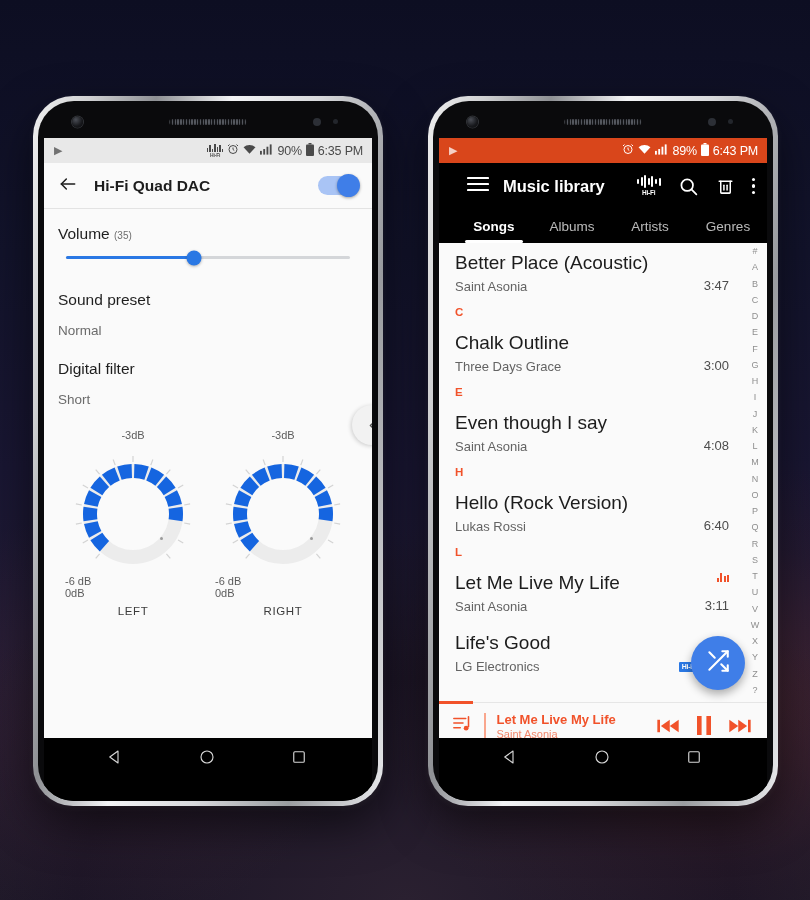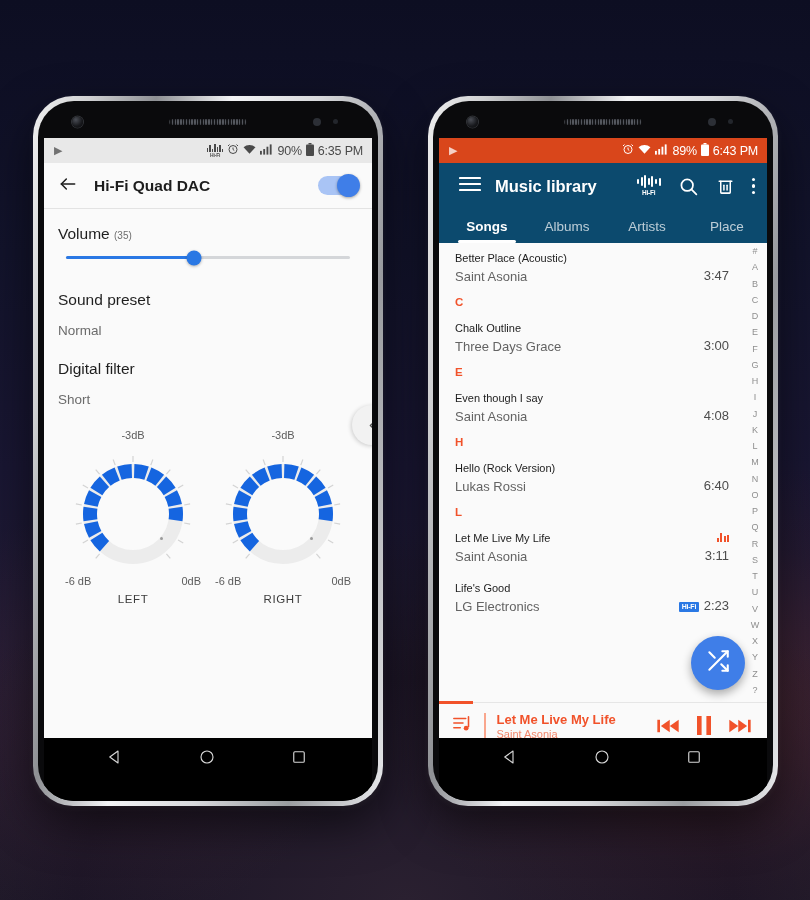--- a/index.html
+++ b/index.html
@@ -110,32 +110,32 @@
     width: 15px; height: 15px; border-radius: 50%; background: #2a78e4;
     box-shadow: 0 1px 3px rgba(0,0,0,.3);
   }
 
   .balance-area { display: flex; justify-content: space-around; margin-top: 10px; }
   .knob-col { width: 150px; display: flex; flex-direction: column; align-items: center; }
   .knob-top { font-size: 11px; color: #5c5c5c; margin-bottom: 14px; }
   .dial { position: relative; width: 118px; height: 118px; }
   .dial svg { display: block; }
   .dial .dot { position: absolute; right: 29px; bottom: 33px; width: 3px; height: 3px; border-radius: 50%; background: #9a9a9a; }
-  .knob-bottom { display: flex; justify-content: space-between; width: 136px; font-size: 11px; color: #5c5c5c; margin-top: 2px; }
+  .knob-bottom { display: flex; justify-content: space-between; width: 136px; font-size: 11px; color: #5c5c5c; margin-top: 2px; flex-direction: column; }
   .knob-name { font-size: 11.5px; color: #3c3c3c; letter-spacing: .6px; margin-top: 6px; }
 
   .side-handle {
     position: absolute; right: -20px; top: 196px;
     width: 40px; height: 40px; border-radius: 50%;
     background: #f2f2f2; box-shadow: -1px 1px 4px rgba(0,0,0,.18);
     display: flex; align-items: center; justify-content: center;
   }
 
   
-  .ml-appbar { background: #0c4a6e; padding: 0 0 0 8px; }
+  .ml-appbar { background: #000000; padding: 0 0 0 16px; }
   .ml-top { height: 46px; display: flex; align-items: center; padding: 0 12px; }
   .ml-title { color:#fff; font-size: 16.5px; font-weight: bold; margin-left: 14px; flex: 1; }
   .ml-icons { display: flex; align-items: center; gap: 17px; }
   .ml-ico { color: #fff; display: flex; align-items: center; }
   .hifi-btn { display: flex; flex-direction: column; align-items: center; color: #fff; line-height: 1; }
   .hifi-btn .bars { display: flex; align-items: center; gap: 1.6px; height: 13px; }
   .hifi-btn .bars i { width: 2px; background: #fff; border-radius: 1px; }
   .hifi-btn .lbl { font-size: 6.5px; font-weight: bold; margin-top: 2px; letter-spacing: -0.2px; }
   .kebab { display: flex; flex-direction: column; gap: 3px; }
   .kebab i { width: 3.5px; height: 3.5px; border-radius: 50%; background: #fff; display: block; }
@@ -148,21 +148,21 @@
   .ml-tab.active { color: #fff; font-weight: bold; }
   .ml-tab.active::after {
     content: ""; position: absolute; bottom: 0; left: 50%; transform: translateX(-50%);
     width: 58px; height: 3px; background: #fff; border-radius: 2px;
   }
 
   .ml-list { position: relative; background: #fafafa; height: 459px; overflow: hidden; }
   .song {
     padding: 9px 38px 9px 16px; position: relative;
   }
-  .song-title { font-size: 11px; color: #1c1c1c; }
+  .song-title { font-size: 19px; color: #1c1c1c; }
   .song-line2 { display: flex; align-items: flex-end; justify-content: space-between; margin-top: 2px; }
   .song-artist { font-size: 13px; color: #636363; }
   .song-dur { font-size: 13px; color: #4c4c4c; }
   .sec-head { padding: 3px 16px 5px 16px; font-size: 11.5px; color: #f1522a; font-weight: bold; }
   .eq-ind { position: absolute; right: 38px; top: 10px; display: flex; align-items: flex-end; gap: 1.5px; height: 9px; }
   .eq-ind i { width: 2px; background: #f1522a; display: block; }
   .hifi-badge {
     display: inline-block; background: #2a78e4; color: #fff; font-size: 7px; font-weight: bold;
     padding: 1.5px 2.5px; border-radius: 1px; letter-spacing: -0.2px; margin-right: 5px;
     vertical-align: 1px;
@@ -513,21 +513,21 @@
             <div class="ml-tab active">
               <span>Songs</span>
             </div>
             <div class="ml-tab">
               <span>Albums</span>
             </div>
             <div class="ml-tab">
               <span>Artists</span>
             </div>
             <div class="ml-tab">
-              <span>Place</span>
+              <span>Genres</span>
             </div>
           </div>
       </div>
 
       <div class="ml-list">
         <div id="songList">
             <div class="song">
               <div class="song-title">Better Place (Acoustic)</div>
               <div class="song-line2">
                 <div class="song-artist">Saint Asonia</div>

